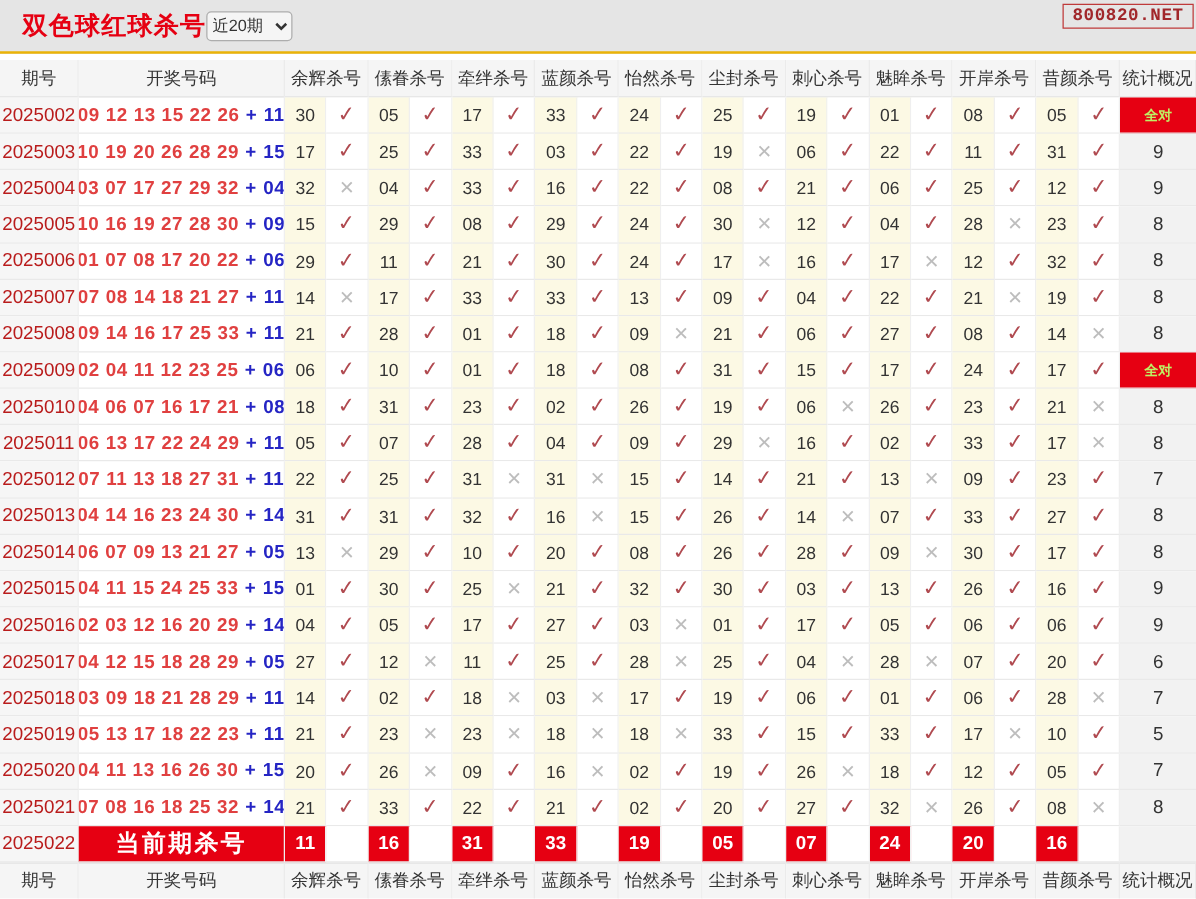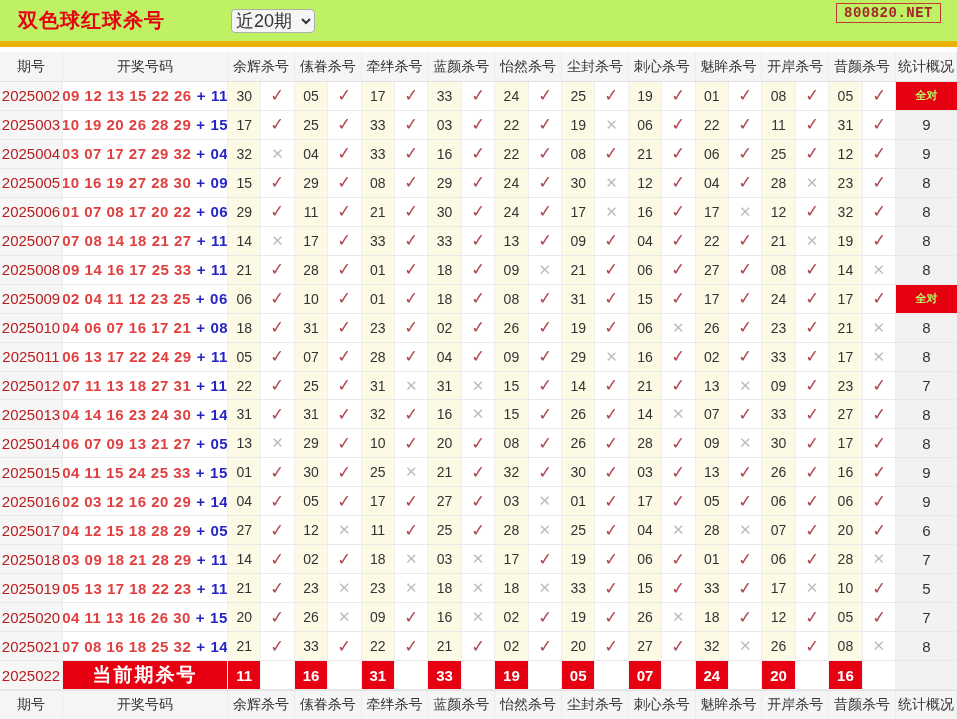--- a/index.html
+++ b/index.html
@@ -5,33 +5,33 @@
   html,body{margin:0;padding:0;background:#fff;}
   .app{
     width:957px;height:719px;box-sizing:border-box;
     font-family:"Liberation Sans","DejaVu Sans",sans-serif;
     display:flex;flex-direction:column;overflow:hidden;background:#fff;
     position:relative;
   }
   
   .topbar{
     height:41px;flex:0 0 41px;display:flex;align-items:center;
-    border-bottom:6px solid #eab308;background:#bef264;position:relative;
+    border-bottom:2px solid #eab308;background:#e5e5e5;position:relative;
   }
   .title{
     margin-left:18px;font-size:20px;font-weight:bold;color:var(--red,#e60012);
     letter-spacing:1px;
   }
   .range-select{
-    margin-left:66px;width:84px;height:24px;font-size:18px;color:#333;
+    width:69px;height:24px;font-size:13px;color:#333;
     border:1px solid #adadad;border-radius:4px;background:#f5f5f5;
     font-family:"Liberation Sans","DejaVu Sans",sans-serif;
   }
   .site-badge{
-    position:absolute;right:16px;top:3px;
+    position:absolute;right:2px;top:3px;
     font-size:14px;font-weight:bold;color:#a1272b;
     border:1px solid #bf3a3a;padding:1px 7px;letter-spacing:.5px;
     font-family:"Liberation Mono","DejaVu Sans Mono",monospace;
   }
   .gap{flex:0 0 5px;background:#fff;}
   
   .row{
     display:grid;
     grid-template-columns:63px 165px repeat(20,1fr) 61px;
     align-items:stretch;

